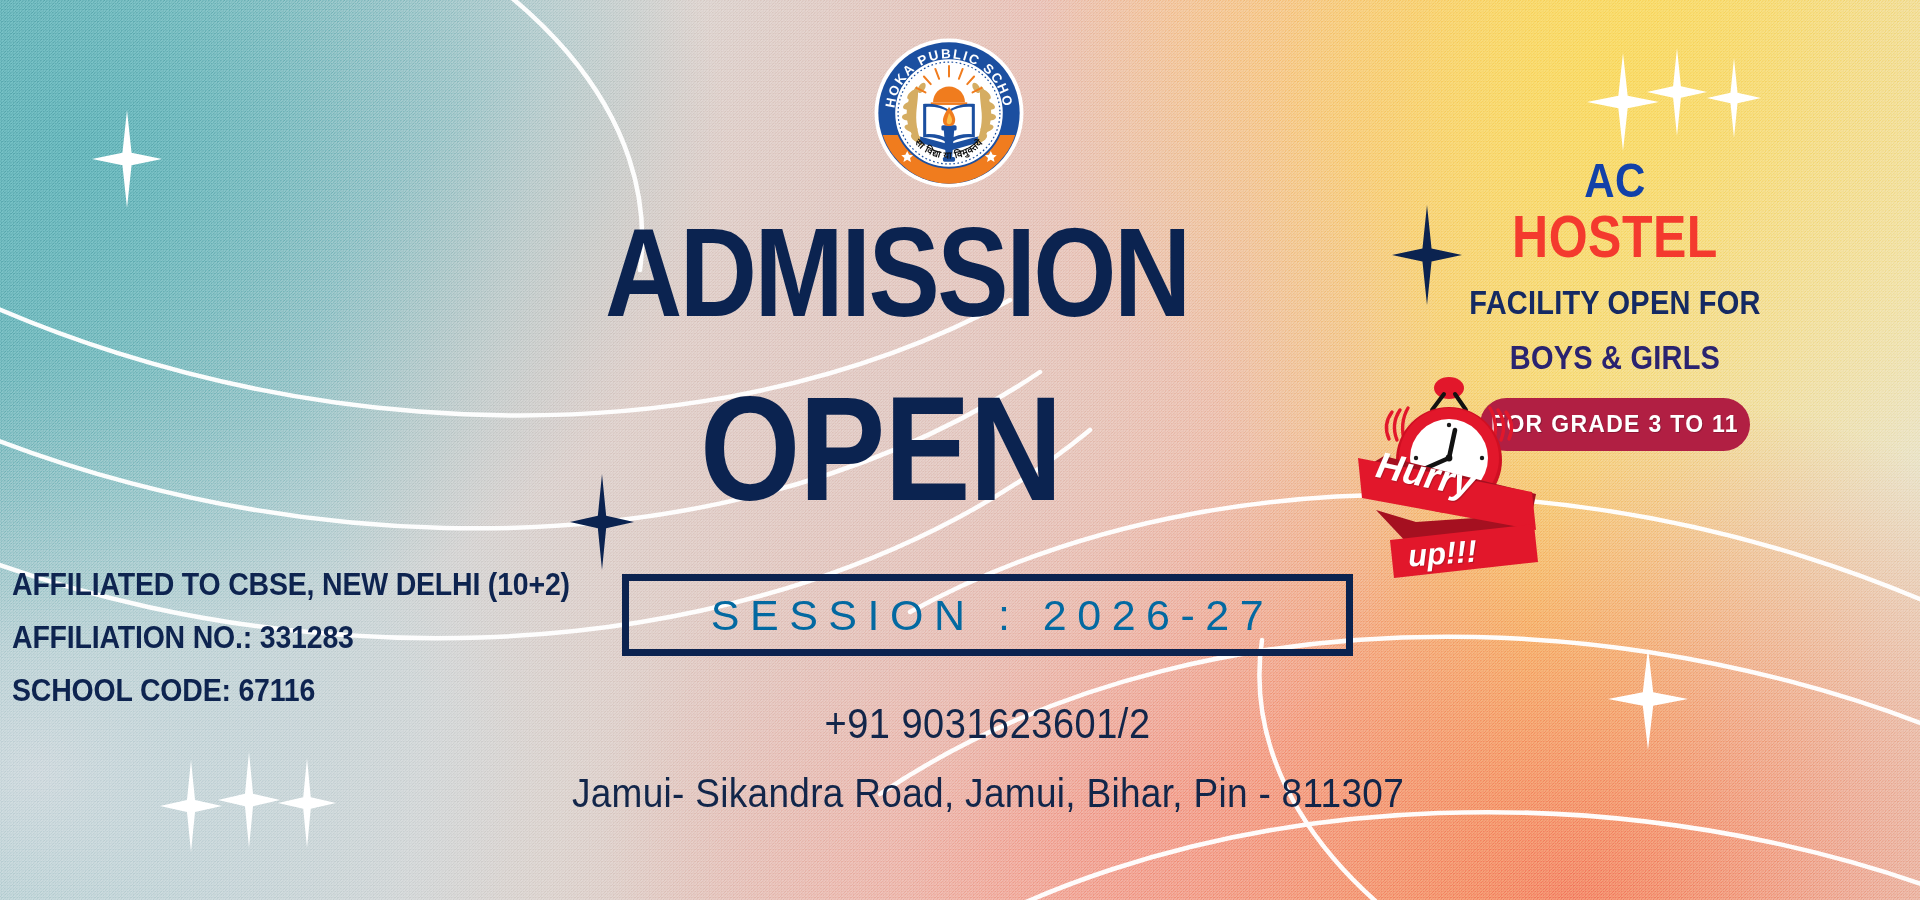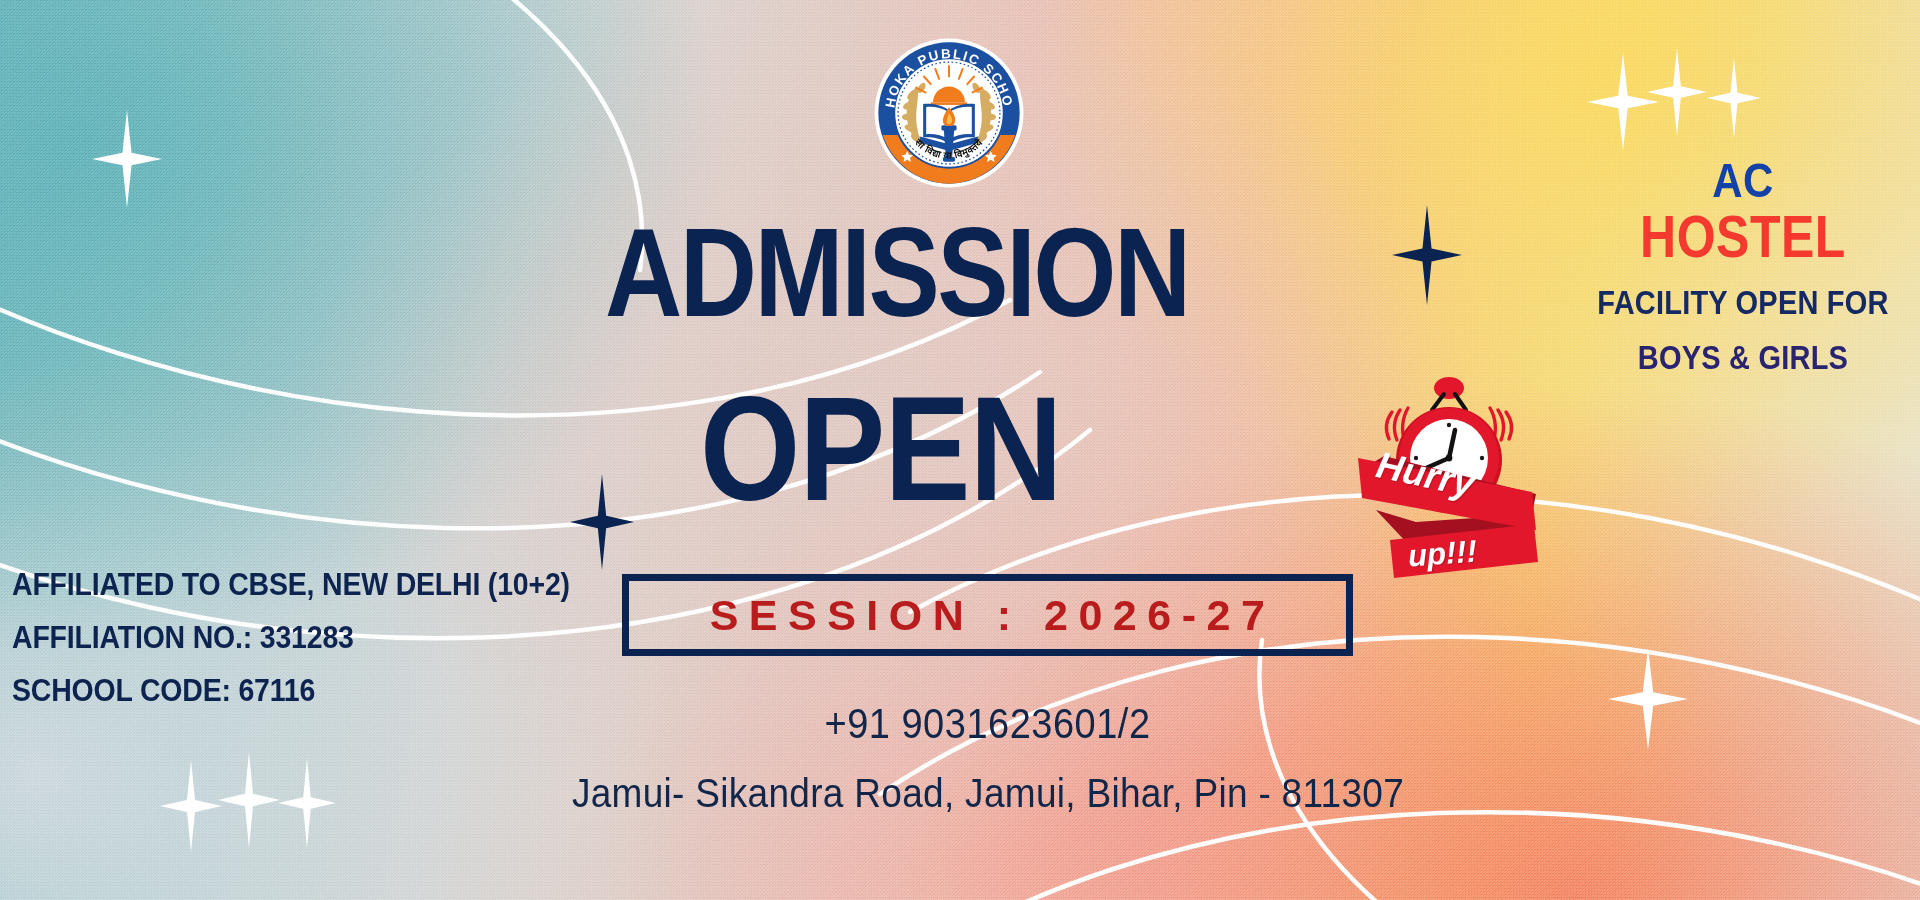--- a/index.html
+++ b/index.html
@@ -115,23 +115,23 @@
 
   
   #session-box {
     position:absolute;
     left:622px; top:574px;
     width:731px; height:82px;
     border:7px solid #0b2350;
     display:flex; align-items:center; justify-content:center;
   }
   #session-text {
-    color:#b91c1c;
+    color:#0369a1;
     font-size:43px;
-    font-weight:700;
+    font-weight:400;
     letter-spacing:10.5px;
     white-space:nowrap;
     text-indent:10px;
   }
 
   
   #phone {
     position:absolute;
     left:622px; top:700px; width:731px;
     text-align:center;
@@ -167,21 +167,21 @@
     margin-bottom:20px;
     transform:scaleY(1.13);
     transform-origin:center;
     white-space:nowrap;
   }
   #affiliation .aff-row:last-child { margin-bottom:0; }
 
   
   #hostel-panel {
     position:absolute;
-    left:1578px; top:160px; width:330px;
+    left:1450px; top:160px; width:330px;
     text-align:center;
   }
   #hostel-ac {
     font-size:42px; font-weight:800;
     color:#1241a8; letter-spacing:.5px;
     transform:scaleY(1.15); transform-origin:center;
     line-height:1;
   }
   #hostel-word {
     font-size:50px; font-weight:800;
@@ -384,20 +384,23 @@
     <div class="aff-row">AFFILIATED TO CBSE, NEW DELHI (10+2)</div>
     <div class="aff-row">AFFILIATION NO.: 331283</div>
     <div class="aff-row">SCHOOL CODE: 67116</div>
   </div>
 
   <div id="hostel-panel">
     <div id="hostel-ac">AC</div>
     <div id="hostel-word">HOSTEL</div>
     <div id="hostel-line1">FACILITY OPEN FOR</div>
     <div id="hostel-line2">BOYS &amp; GIRLS</div>
+    <div id="grade-badge">
+      <span id="grade-badge-text">FOR GRADE 3 TO 11</span>
+    </div>
   </div>
 
   <div id="hurry-badge">
     <svg width="186" height="208" viewBox="0 0 186 208" aria-hidden="true">
 
       <g fill="none" stroke="#e2172b" stroke-width="3.4" stroke-linecap="round">
         <path d="M36 40 C 30 48 29 58 33 67"></path>
         <path d="M44 38 C 38 47 37 58 41 68"></path>
         <path d="M52 36 C 46 46 45 59 49 70"></path>
       </g>

